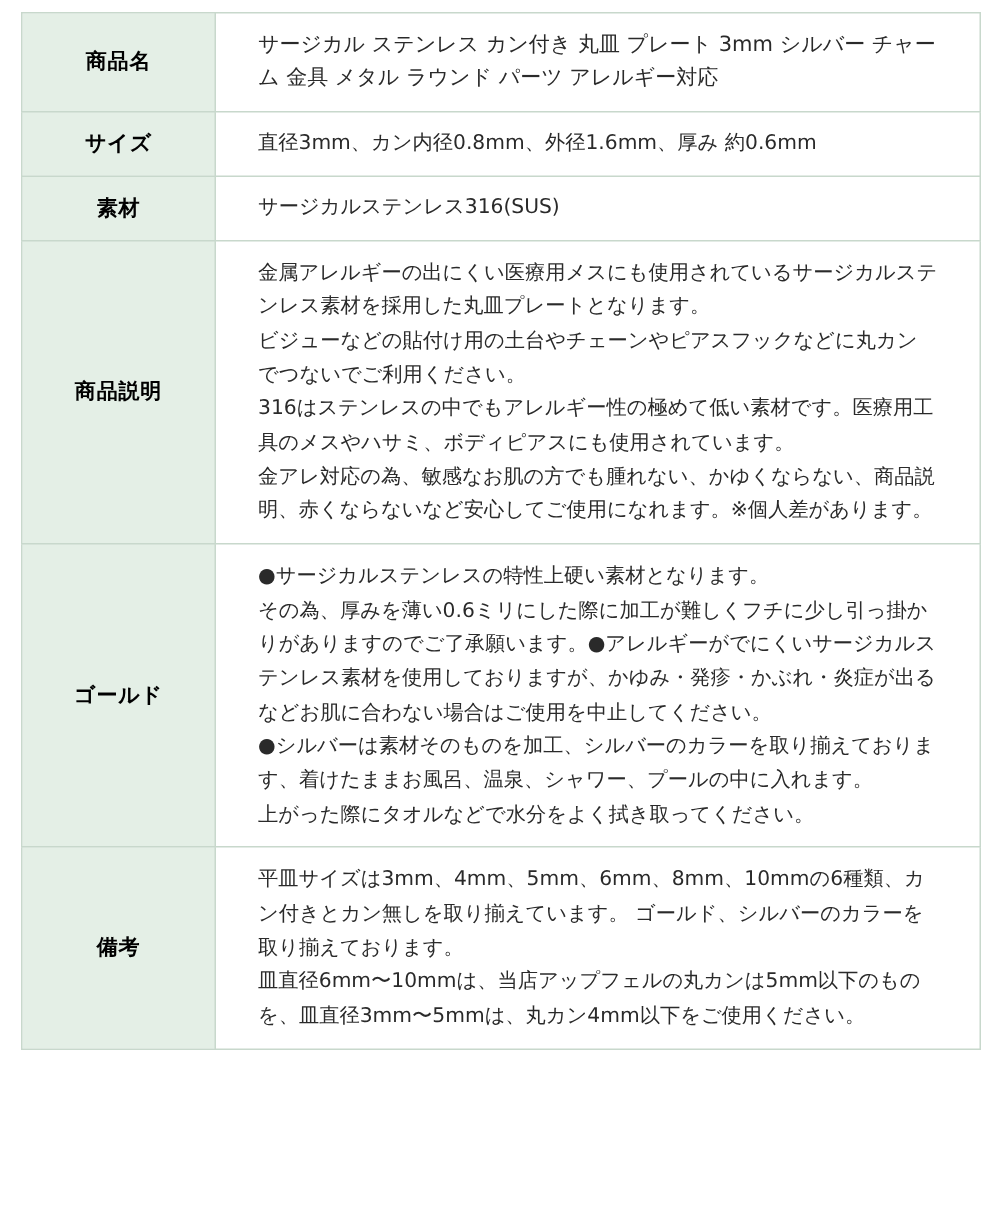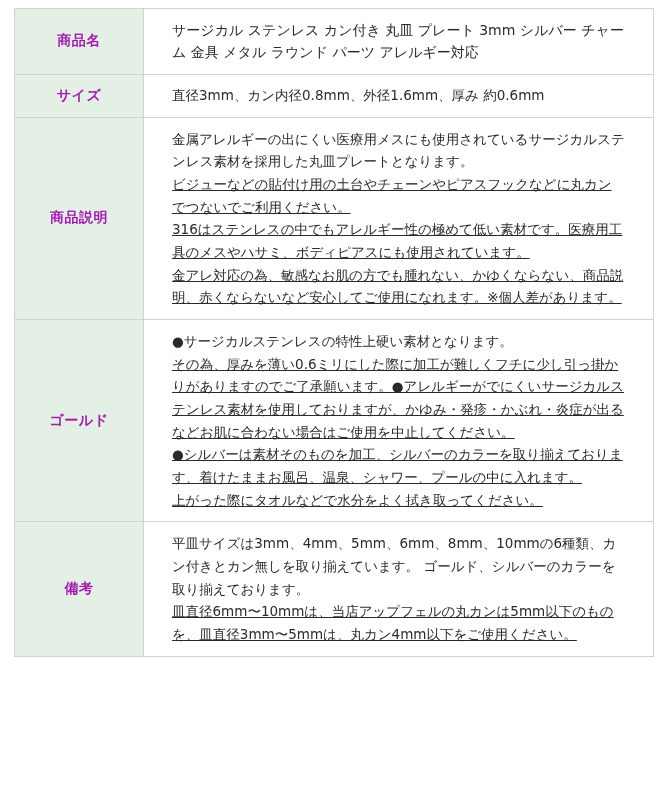--- a/index.html
+++ b/index.html
@@ -26,21 +26,21 @@
   .spec-table th,
   .spec-table td {
     border: 1px solid #c8d8cc;
     padding: 0;
   }
   .spec-table th {
     width: 120px;
     background: #e4efe6;
     font-weight: bold;
     font-size: 14px;
-    color: #a21caf;
+    color: #000000;
     text-align: center;
     vertical-align: middle;
     padding: 10px 4px;
     letter-spacing: 0.04em;
   }
   .spec-table td {
     background: #ffffff;
     font-size: 13.5px;
     line-height: 1.62;
     color: #2a2a2a;
@@ -49,21 +49,20 @@
     vertical-align: middle;
   }
   td.cell-multiline {
     vertical-align: middle;
   }
   .para {
     margin: 0;
   }
   .para + .para {
     margin-top: 0;
-    text-decoration: underline;
   }
   .row-name td { font-size: 14px; line-height: 1.6; }
   .row-desc td,
   .row-note td,
   .row-remarks td { line-height: 1.68; }
 </style>
 </head>
 <body>
 
 <table class="spec-table">
@@ -71,20 +70,26 @@
     <tr class="row-name">
       <th>商品名</th>
       <td class="cell-multiline">
         <p class="para">サージカル ステンレス カン付き 丸皿 プレート 3mm シルバー チャーム 金具 メタル ラウンド パーツ アレルギー対応</p>
       </td>
     </tr>
     <tr class="row-size">
       <th>サイズ</th>
       <td class="cell-multiline">
         <p class="para">直径3mm、カン内径0.8mm、外径1.6mm、厚み 約0.6mm</p>
+      </td>
+    </tr>
+    <tr class="row-material">
+      <th>素材</th>
+      <td class="cell-multiline">
+        <p class="para">サージカルステンレス316(SUS)</p>
       </td>
     </tr>
     <tr class="row-desc">
       <th>商品説明</th>
       <td class="cell-multiline">
         <p class="para">金属アレルギーの出にくい医療用メスにも使用されているサージカルステンレス素材を採用した丸皿プレートとなります。</p>
         <p class="para">ビジューなどの貼付け用の土台やチェーンやピアスフックなどに丸カンでつないでご利用ください。</p>
         <p class="para">316はステンレスの中でもアレルギー性の極めて低い素材です。医療用工具のメスやハサミ、ボディピアスにも使用されています。</p>
         <p class="para">金アレ対応の為、敏感なお肌の方でも腫れない、かゆくならない、商品説明、赤くならないなど安心してご使用になれます。※個人差があります。</p>
       </td>

